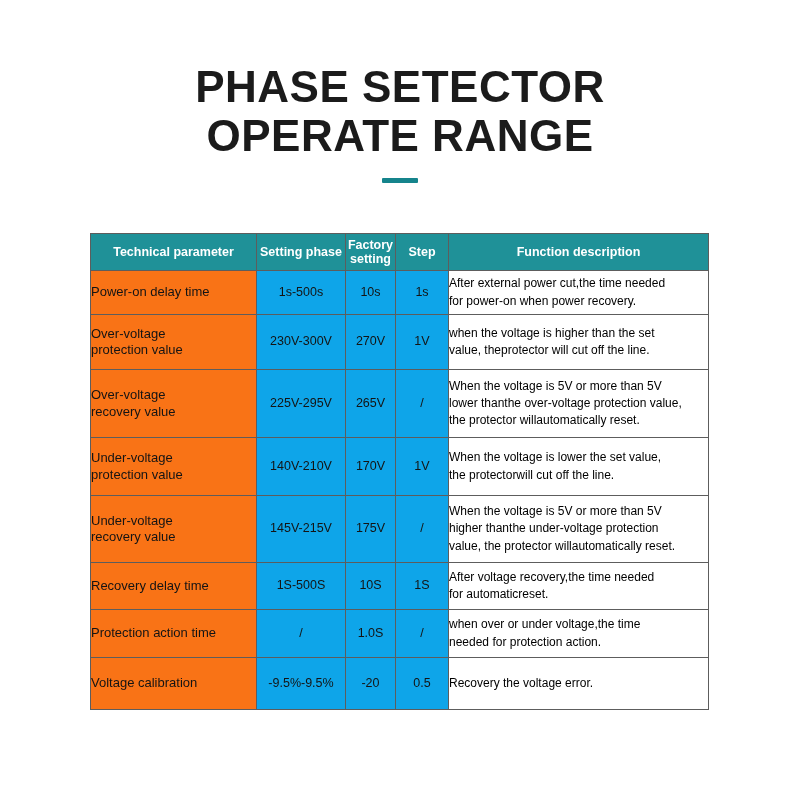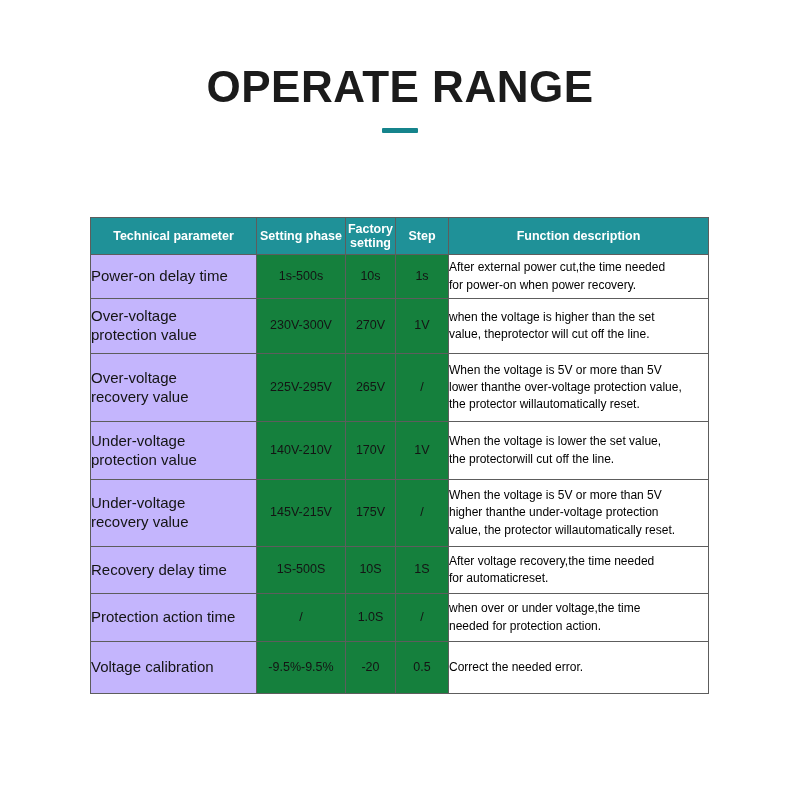--- a/index.html
+++ b/index.html
@@ -39,21 +39,21 @@
     height: 5px;
     background: #15848c;
     margin: 17px auto 0 auto;
     border-radius: 1px;
   }
 
   
   .table-wrap {
     position: absolute;
     left: 90px;
-    top: 217px;
+    top: 233px;
     width: 618px;
   }
   table.spec {
     width: 618px;
     border-collapse: collapse;
     table-layout: fixed;
     border: 1px solid #4a4a4a;
   }
   table.spec td, table.spec th {
     border: 1px solid #5d5d5d;
@@ -73,32 +73,32 @@
   }
 
   
   col.c-param { width: 166px; }
   col.c-range { width: 89px; }
   col.c-factory { width: 50px; }
   col.c-step { width: 53px; }
   col.c-desc  { width: 260px; }
 
   td.param {
-    background: #c4b5fd;
-    font-size: 15px;
+    background: #f97316;
+    font-size: 13px;
     line-height: 1.25;
     padding: 6px 0 6px 18px;
     color: #141414;
   }
   td.range, td.factory, td.step {
     text-align: center;
     font-size: 12.5px;
     line-height: 1.25;
     color: #141414;
-    background: #15803d;
+    background: #0ea5e9;
   }
   td.desc {
     font-size: 12px;
     line-height: 1.42;
     padding: 6px 8px 6px 11px;
     color: #000000;
     background: #ffffff;
   }
   td.desc.center {
     text-align: center;
@@ -107,20 +107,21 @@
   .range-stack {
     line-height: 1.3;
   }
 </style>
 </head>
 <body>
 
 <div class="page">
 
   <div class="title-block">
+    <div class="title-line">PHASE SETECTOR</div>
     <div class="title-line">OPERATE RANGE</div>
     <div class="title-accent"></div>
   </div>
 
   <div class="table-wrap">
     <table class="spec">
       <colgroup>
         <col class="c-param">
         <col class="c-range">
         <col class="c-factory">
@@ -239,21 +240,21 @@
         </tr>
 
         <tr style="height:52px">
           <td class="param">
             <div>Voltage calibration</div>
           </td>
           <td class="range">-9.5%-9.5%</td>
           <td class="factory">-20</td>
           <td class="step">0.5</td>
           <td class="desc">
-            <div>Correct the needed error.</div>
+            <div>Recovery the voltage error.</div>
           </td>
         </tr>
 
 
       </tbody>
     </table>
   </div>
 
 </div>
 

